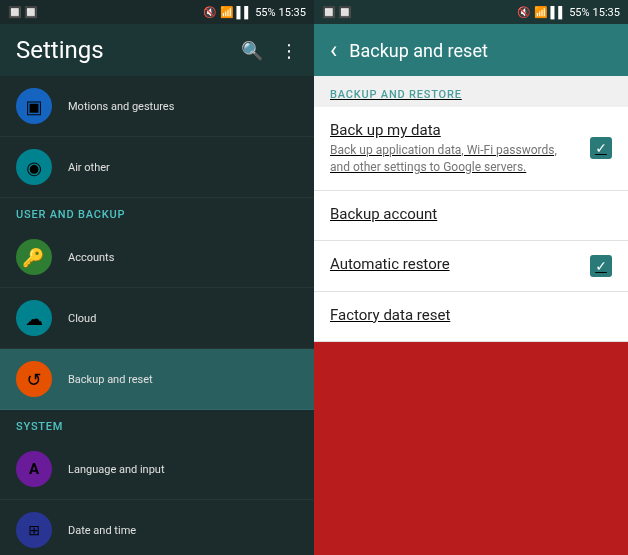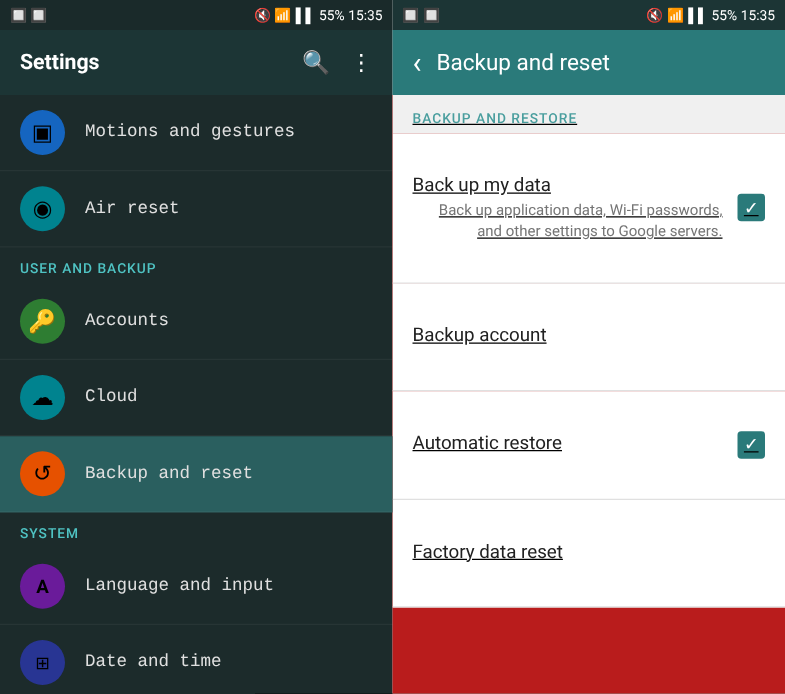--- a/index.html
+++ b/index.html
@@ -37,22 +37,22 @@
     .left-header {
       height: 52px;
       background: #1c3535;
       display: flex;
       align-items: center;
       justify-content: space-between;
       padding: 0 16px;
     }
     .left-header-title {
       color: #fff;
-      font-size: 17px;
-      font-weight: 700;
+      font-size: 24px;
+      font-weight: 400;
     }
     .left-header-icons { display: flex; gap: 16px; align-items: center; }
     .header-icon { color: #fff; font-size: 18px; cursor: pointer; }
 
     .settings-list { flex: 1; overflow-y: auto; }
 
     .settings-item {
       display: flex;
       align-items: center;
       padding: 12px 16px;
@@ -67,22 +67,21 @@
       border-radius: 50%;
       display: flex;
       align-items: center;
       justify-content: center;
       margin-right: 16px;
       font-size: 18px;
       flex-shrink: 0;
     }
     .item-label {
       color: #e0e0e0;
-      font-size: 14px;
-      font-family: Liberation Mono, monospace;
+      font-size: 11px;
     }
 
     .section-header {
       padding: 10px 16px 6px 16px;
       font-size: 11px;
       color: #4fc3c3;
       letter-spacing: 0.8px;
       text-transform: uppercase;
       font-weight: 500;
     }
@@ -114,31 +113,31 @@
       font-size: 11px;
       color: #4a9e9e;
       letter-spacing: 0.8px;
       text-transform: uppercase;
       font-weight: 500;
       background: #f0f0f0;
     }
 
     .right-item {
       background: #fff;
-      padding: 32px 16px;
+      padding: 14px 16px;
       border-bottom: 1px solid #e0e0e0;
       display: flex;
       align-items: center;
       justify-content: space-between;
       cursor: pointer;
     }
 
     .right-item-text { flex: 1; }
     .right-item-title { font-size: 15px; color: #212121; margin-bottom: 3px; }
-    .right-item-subtitle { font-size: 12px; color: #757575; line-height: 1.4; text-align: right; }
+    .right-item-subtitle { font-size: 12px; color: #757575; line-height: 1.4; }
 
     .checkbox {
       width: 22px;
       height: 22px;
       background: #2a7a7a;
       border-radius: 3px;
       display: flex;
       align-items: center;
       justify-content: center;
       color: #fff;
@@ -183,21 +182,21 @@
 
   <div class="settings-list">
 
     <div class="settings-item">
       <div class="item-icon icon-blue">▣</div>
       <span class="item-label">Motions and gestures</span>
     </div>
 
     <div class="settings-item">
       <div class="item-icon icon-teal">◉</div>
-      <span class="item-label">Air reset</span>
+      <span class="item-label">Air other</span>
     </div>
 
     <div class="section-header">USER AND BACKUP</div>
 
     <div class="settings-item">
       <div class="item-icon icon-green">🔑</div>
       <span class="item-label">Accounts</span>
     </div>
 
     <div class="settings-item">

